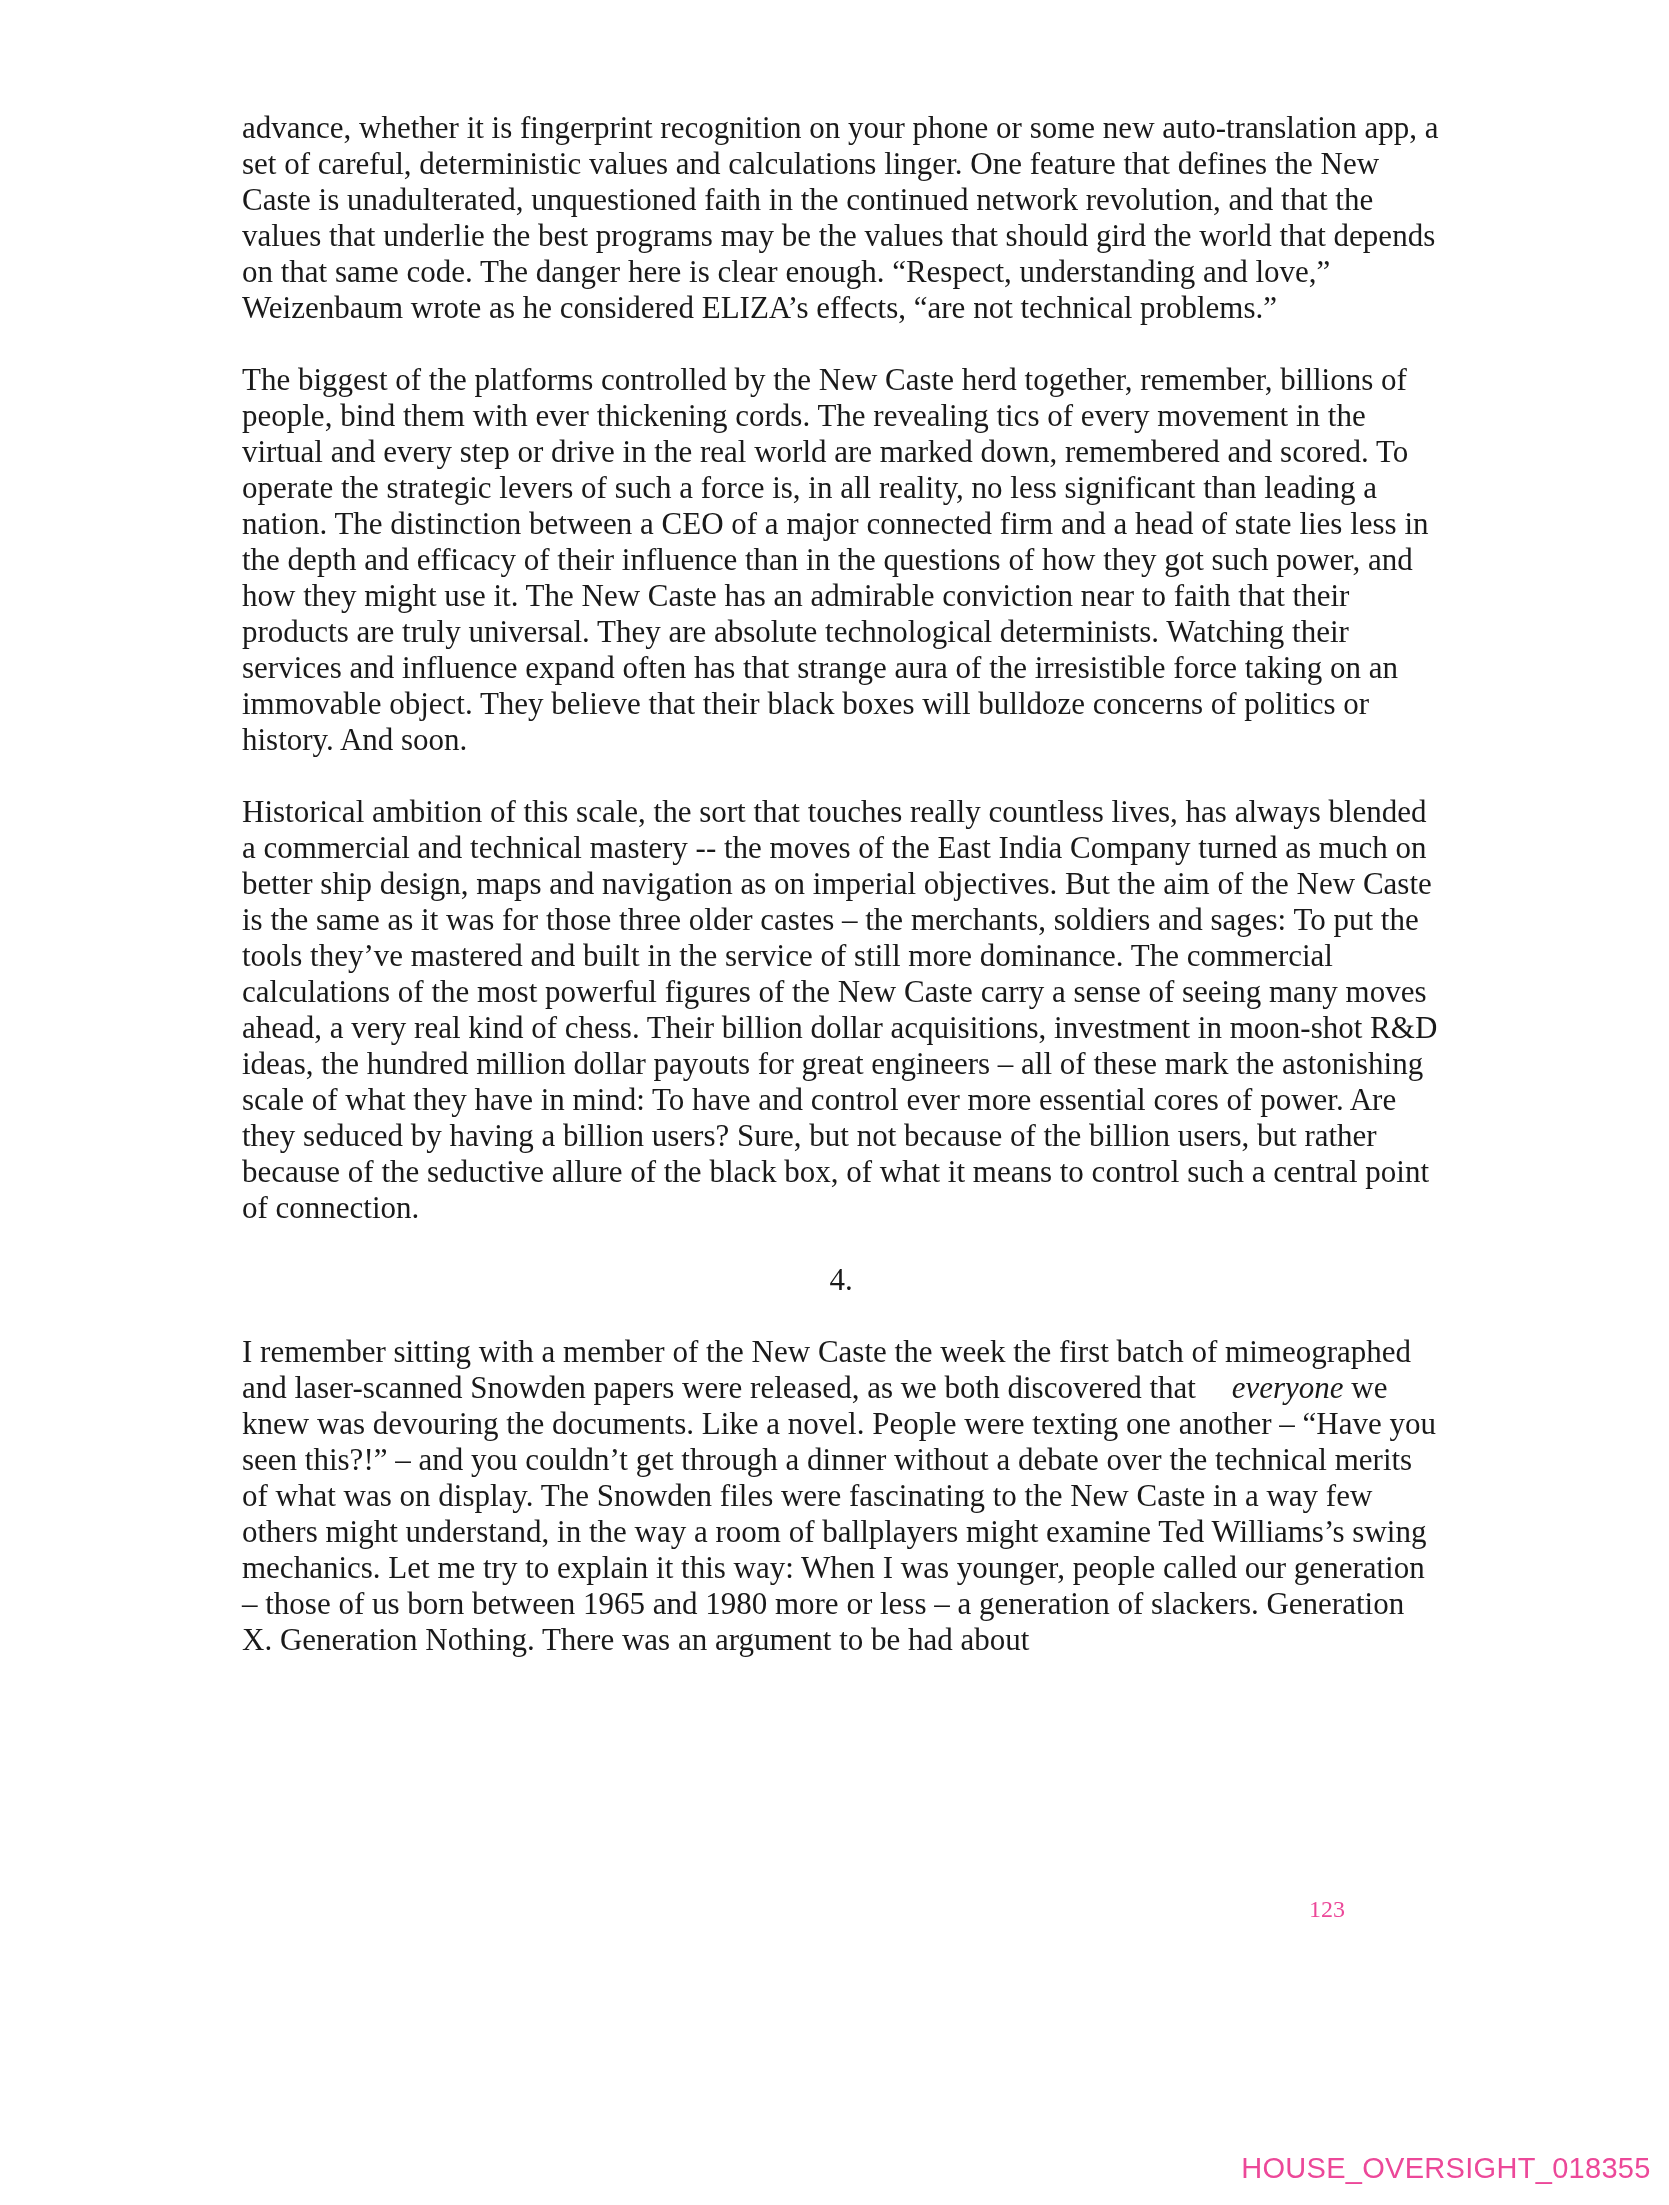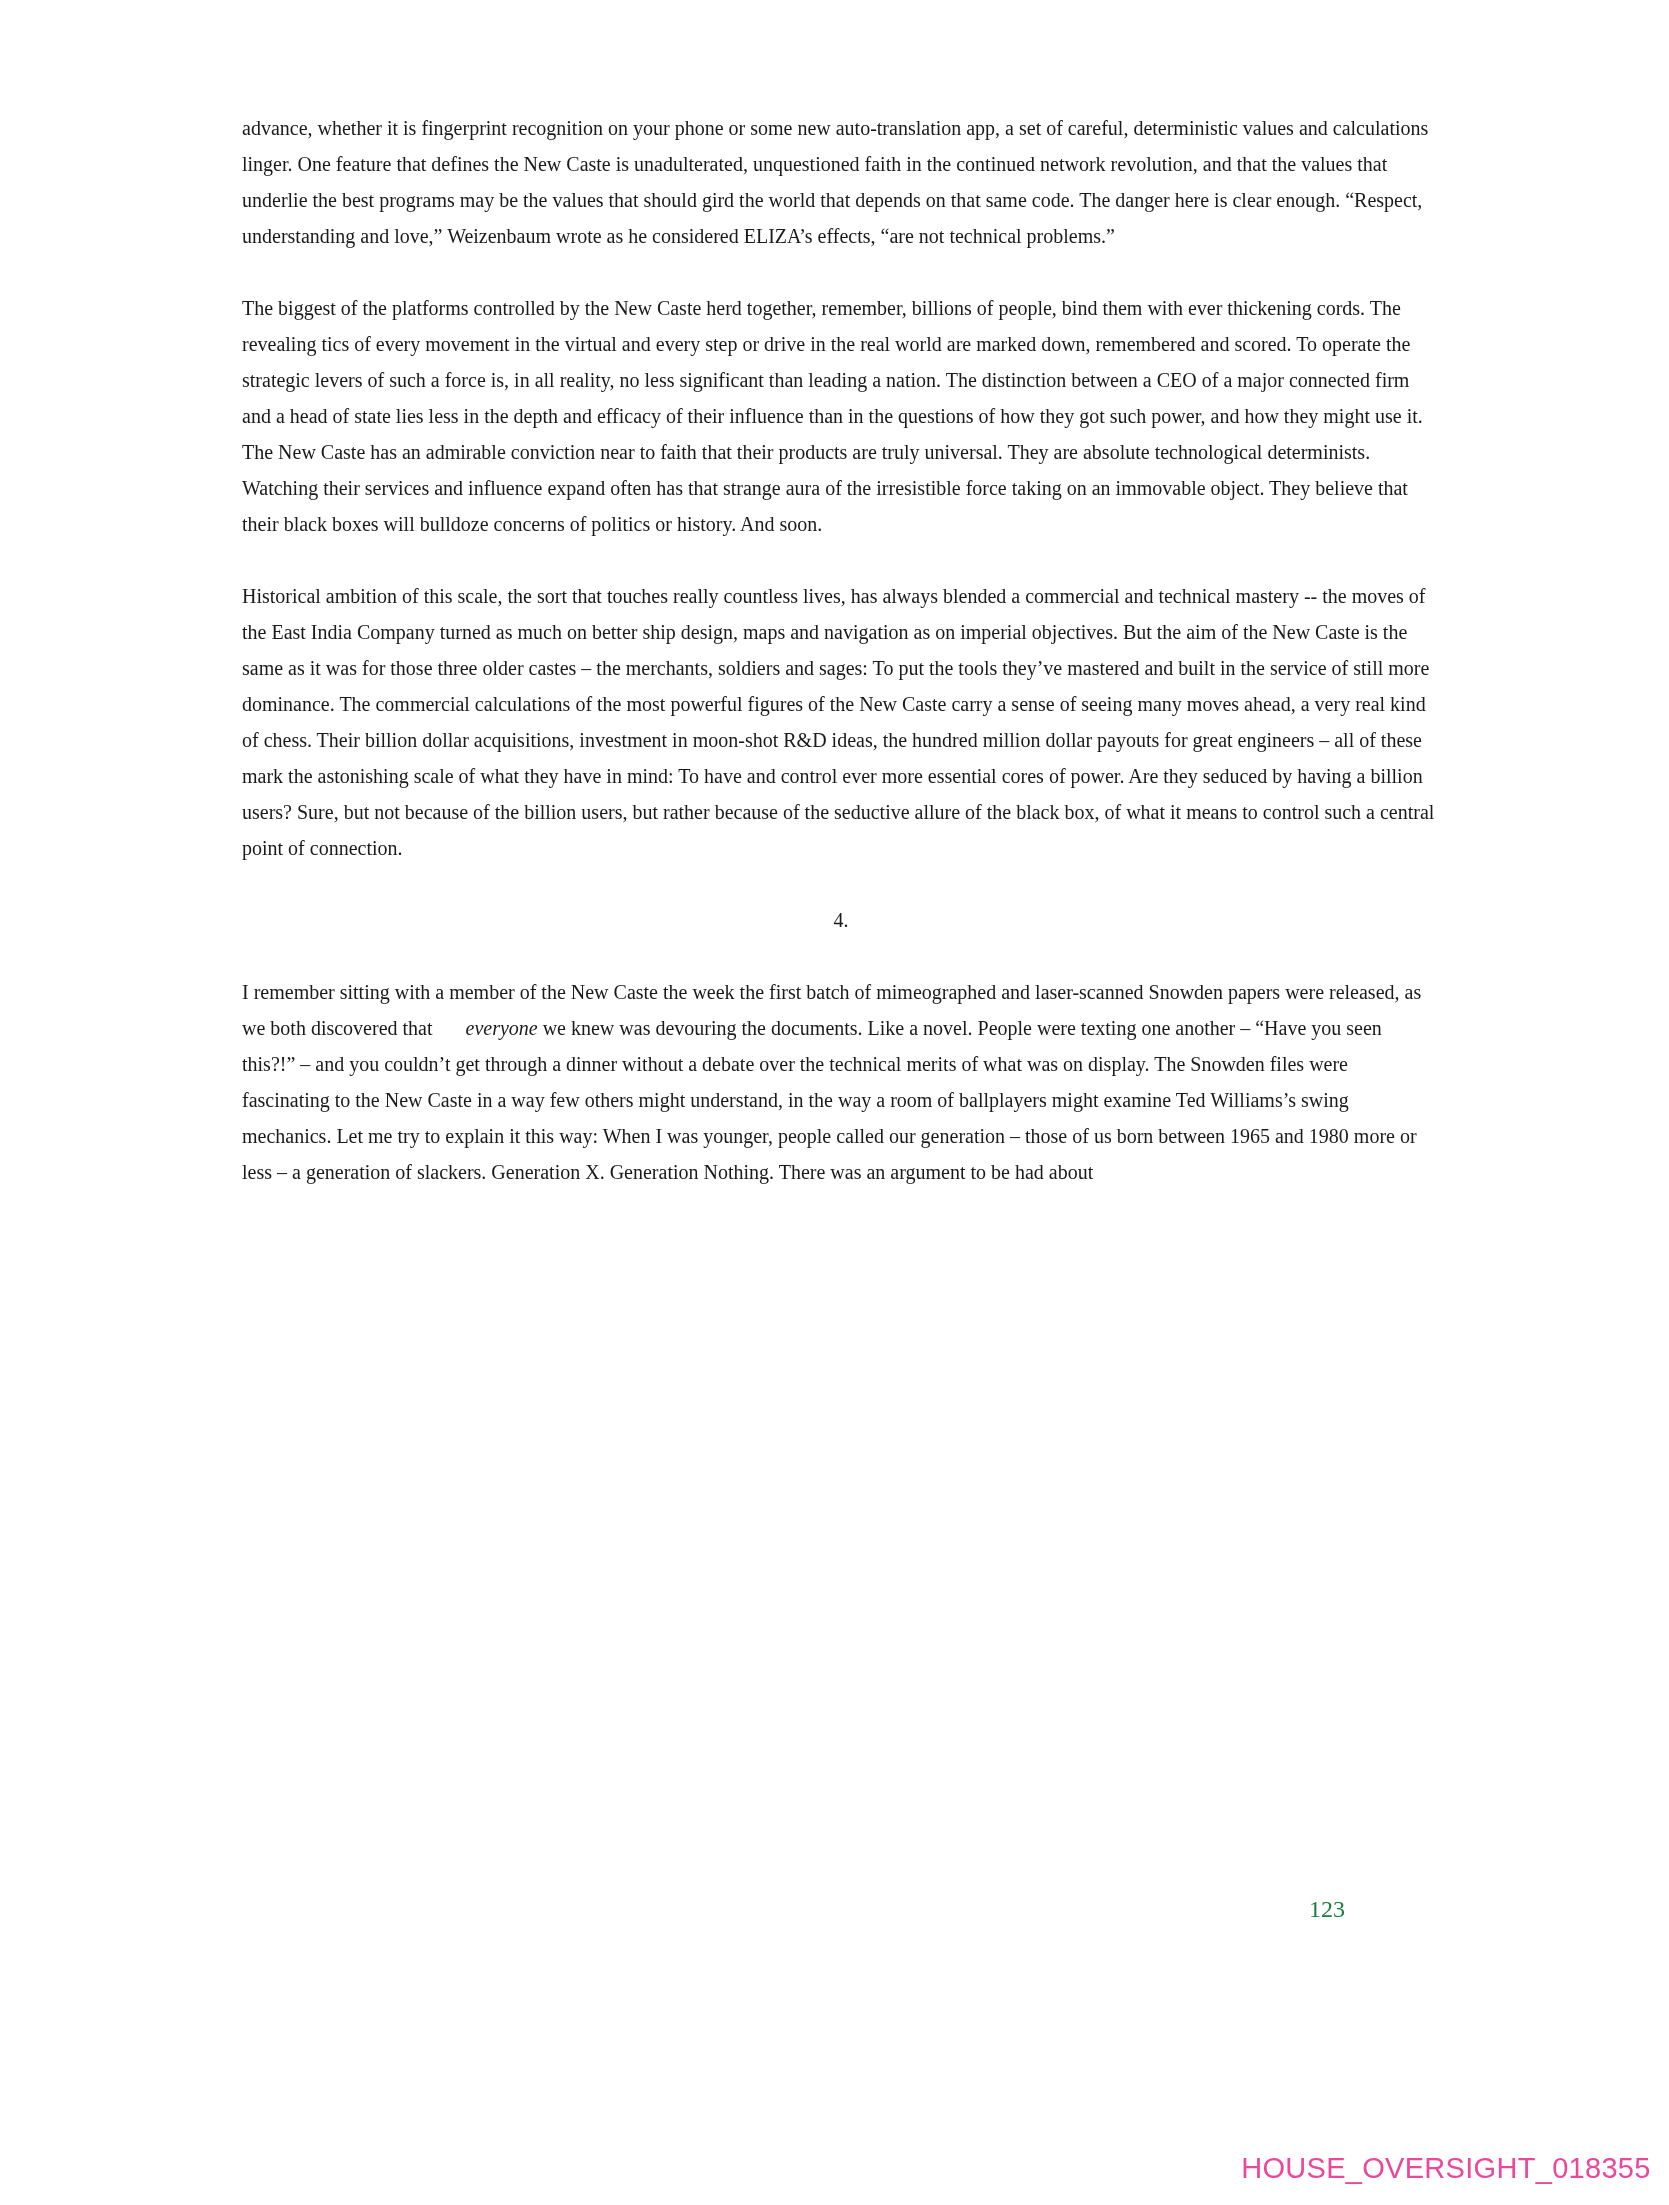--- a/index.html
+++ b/index.html
@@ -14,42 +14,42 @@
     background: #ffffff;
     font-family: "Liberation Serif", "DejaVu Serif", serif;
     color: #1a1a1a;
     overflow: hidden;
   }
   .text-block {
     position: absolute;
     left: 242px;
     top: 110px;
     width: 1198px;
-    font-size: 20px;
+    font-size: 31px;
     line-height: 36px;
     text-align: left;
   }
   .text-block p {
     margin: 0 0 36px 0;
     padding: 0;
   }
   .section-heading {
     text-align: center;
   }
   .para em {
     font-style: italic;
     margin-left: 28px;
   }
   .page-number {
     position: absolute;
     left: 1309px;
     top: 1895px;
     font-size: 24px;
     line-height: 29.5px;
-    color: #15803d;
+    color: #ec4899;
   }
   .footer-stamp {
     position: absolute;
     right: 18.3px;
     bottom: 19.6px;
     font-family: "Liberation Sans", "DejaVu Sans", sans-serif;
     font-size: 29px;
     color: #ec4899;
     letter-spacing: 0.3px;
   }

